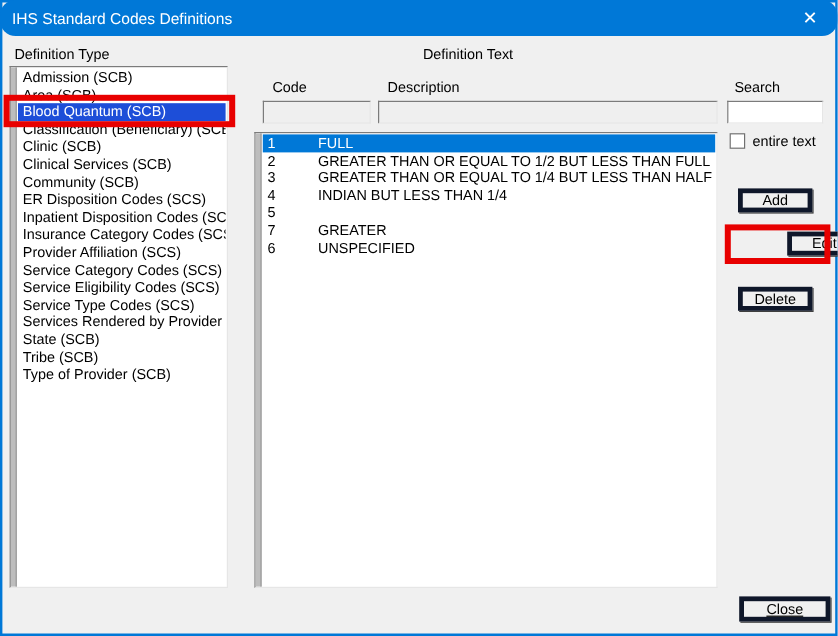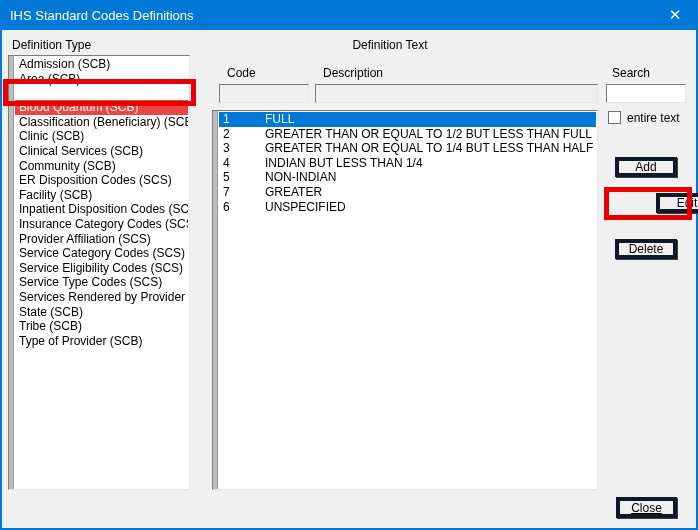--- a/index.html
+++ b/index.html
@@ -5,21 +5,21 @@
   * { box-sizing: border-box; }
   body { margin: 0; background: #fff; }
   .window {
     position: relative; width: 698px; height: 530px;
     background: #f0f0f0; overflow: hidden;
     font-family: "Liberation Sans", sans-serif; font-size: 12px; color: #000;
     box-shadow: inset 0 0 0 2px #0078d7;
   }
   .titlebar {
     position: absolute; top: 0; left: 0; right: 0; height: 30px;
-    background: #0078d7; color: #fff; display: flex; align-items: center;
+    background: #0078d7; color: #fff; display: flex; align-items: center; border-radius: 13px;
   }
   .titlebar .title { padding-left: 10px; font-size: 13px; }
   .titlebar .close {
     margin-left: auto; width: 46px; height: 30px; display: flex;
     align-items: center; justify-content: center; font-size: 15px; cursor: default;
   }
   .abs { position: absolute; }
   .label { white-space: nowrap; }
   .center { text-align: center; }
   .sunken {
@@ -34,21 +34,21 @@
   .listbox { overflow: hidden; padding-left: 43px; }
   .gutter {
     position: absolute; left: 0; top: 0; bottom: 0; width: 5px;
     background: #bdbdbd; border-right: 1px solid #9a9a9a;
   }
   .items { position: absolute; left: 6px; top: 1px; right: 1px; }
   .item {
     height: 14.6px; line-height: 14.6px; padding-left: 4px;
     white-space: nowrap; overflow: hidden;
   }
-  .item.selected { background: #ef4444; color: #fff; margin-top: 14px; }
+  .item.selected { background: #1d4ed8; color: #fff; }
   .rows { position: absolute; left: 6px; top: 1px; right: 1px; }
   .row { display: flex; height: 14.6px; line-height: 14.6px; white-space: nowrap; }
   .row .code { flex: none; width: 46px; padding-left: 4px; }
   .row .desc { flex: 1; overflow: hidden; }
   .row.selected { background: #0078d7; color: #fff; }
   .btn {
     position: absolute; background: #f0f0f0; border: 4px solid #0f172a;
     box-shadow: 1px 1px 0 #3f3f3f;
     display: flex; align-items: center; justify-content: center;
     font-size: 12px; cursor: default;
@@ -79,21 +79,20 @@
     <div class="items">
 
     <div class="item">Admission (SCB)</div>
         <div class="item">Area (SCB)</div>
         <div class="item selected">Blood Quantum (SCB)</div>
         <div class="item">Classification (Beneficiary) (SCB)</div>
         <div class="item">Clinic (SCB)</div>
         <div class="item">Clinical Services (SCB)</div>
         <div class="item">Community (SCB)</div>
         <div class="item">ER Disposition Codes (SCS)</div>
-        <div class="item">Facility (SCB)</div>
         <div class="item">Inpatient Disposition Codes (SCS)</div>
         <div class="item">Insurance Category Codes (SCS)</div>
         <div class="item">Provider Affiliation (SCS)</div>
         <div class="item">Service Category Codes (SCS)</div>
         <div class="item">Service Eligibility Codes (SCS)</div>
         <div class="item">Service Type Codes (SCS)</div>
         <div class="item">Services Rendered by Provider (SCB)</div>
         <div class="item">State (SCB)</div>
         <div class="item">Tribe (SCB)</div>
         <div class="item">Type of Provider (SCB)</div>
@@ -129,34 +128,33 @@
         <div class="row">
           <span class="code">3</span>
           <span class="desc">GREATER THAN OR EQUAL TO 1/4 BUT LESS THAN HALF</span>
         </div>
         <div class="row">
           <span class="code">4</span>
           <span class="desc">INDIAN BUT LESS THAN 1/4</span>
         </div>
         <div class="row">
           <span class="code">5</span>
-          <span class="desc">NON-INDIAN</span>
         </div>
         <div class="row">
           <span class="code">7</span>
           <span class="desc">GREATER</span>
         </div>
         <div class="row">
           <span class="code">6</span>
           <span class="desc">UNSPECIFIED</span>
         </div>
       </div>
   </div>
 
   <div class="btn" style="left:615px; top:157px; width:62px; height:20px;">Add</div>
   <div class="btn" style="left:615px; top:193px; width:62px; height:20px;margin-left:41px;">Edit</div>
   <div class="btn" style="left:615px; top:239px; width:62px; height:20px;">Delete</div>
-  <div class="btn" style="left:616px; top:497px; width:61px; height:21px;text-decoration:underline;">Close</div>
+  <div class="btn" style="left:616px; top:497px; width:76px; height:21px;text-decoration:underline;">Close</div>
 
   <div class="annotation" style="left:3px; top:79px; width:193px; height:27px;"></div>
   <div class="annotation" style="left:604px; top:187px; width:88px; height:33px;"></div>
 
 </div>
 
 </body></html>

